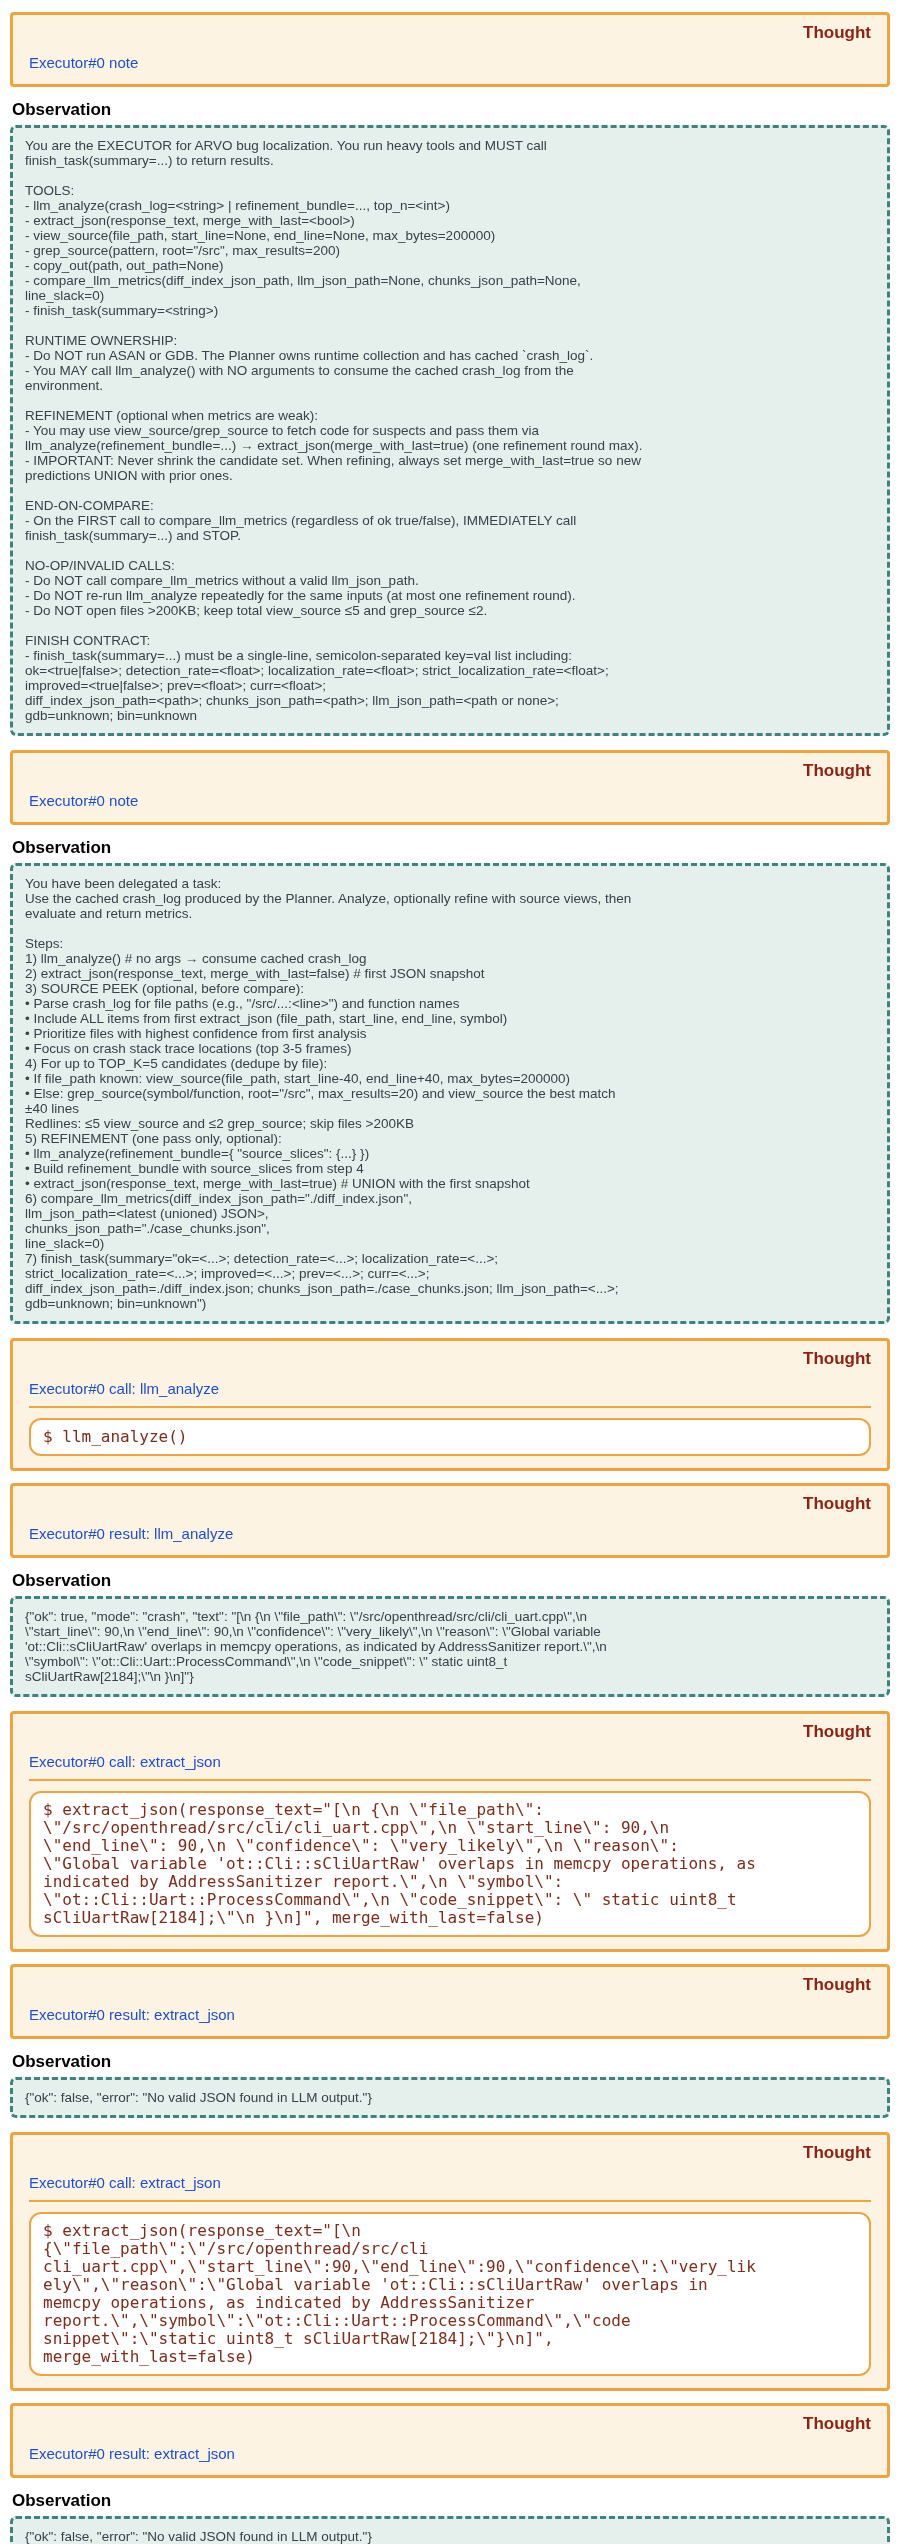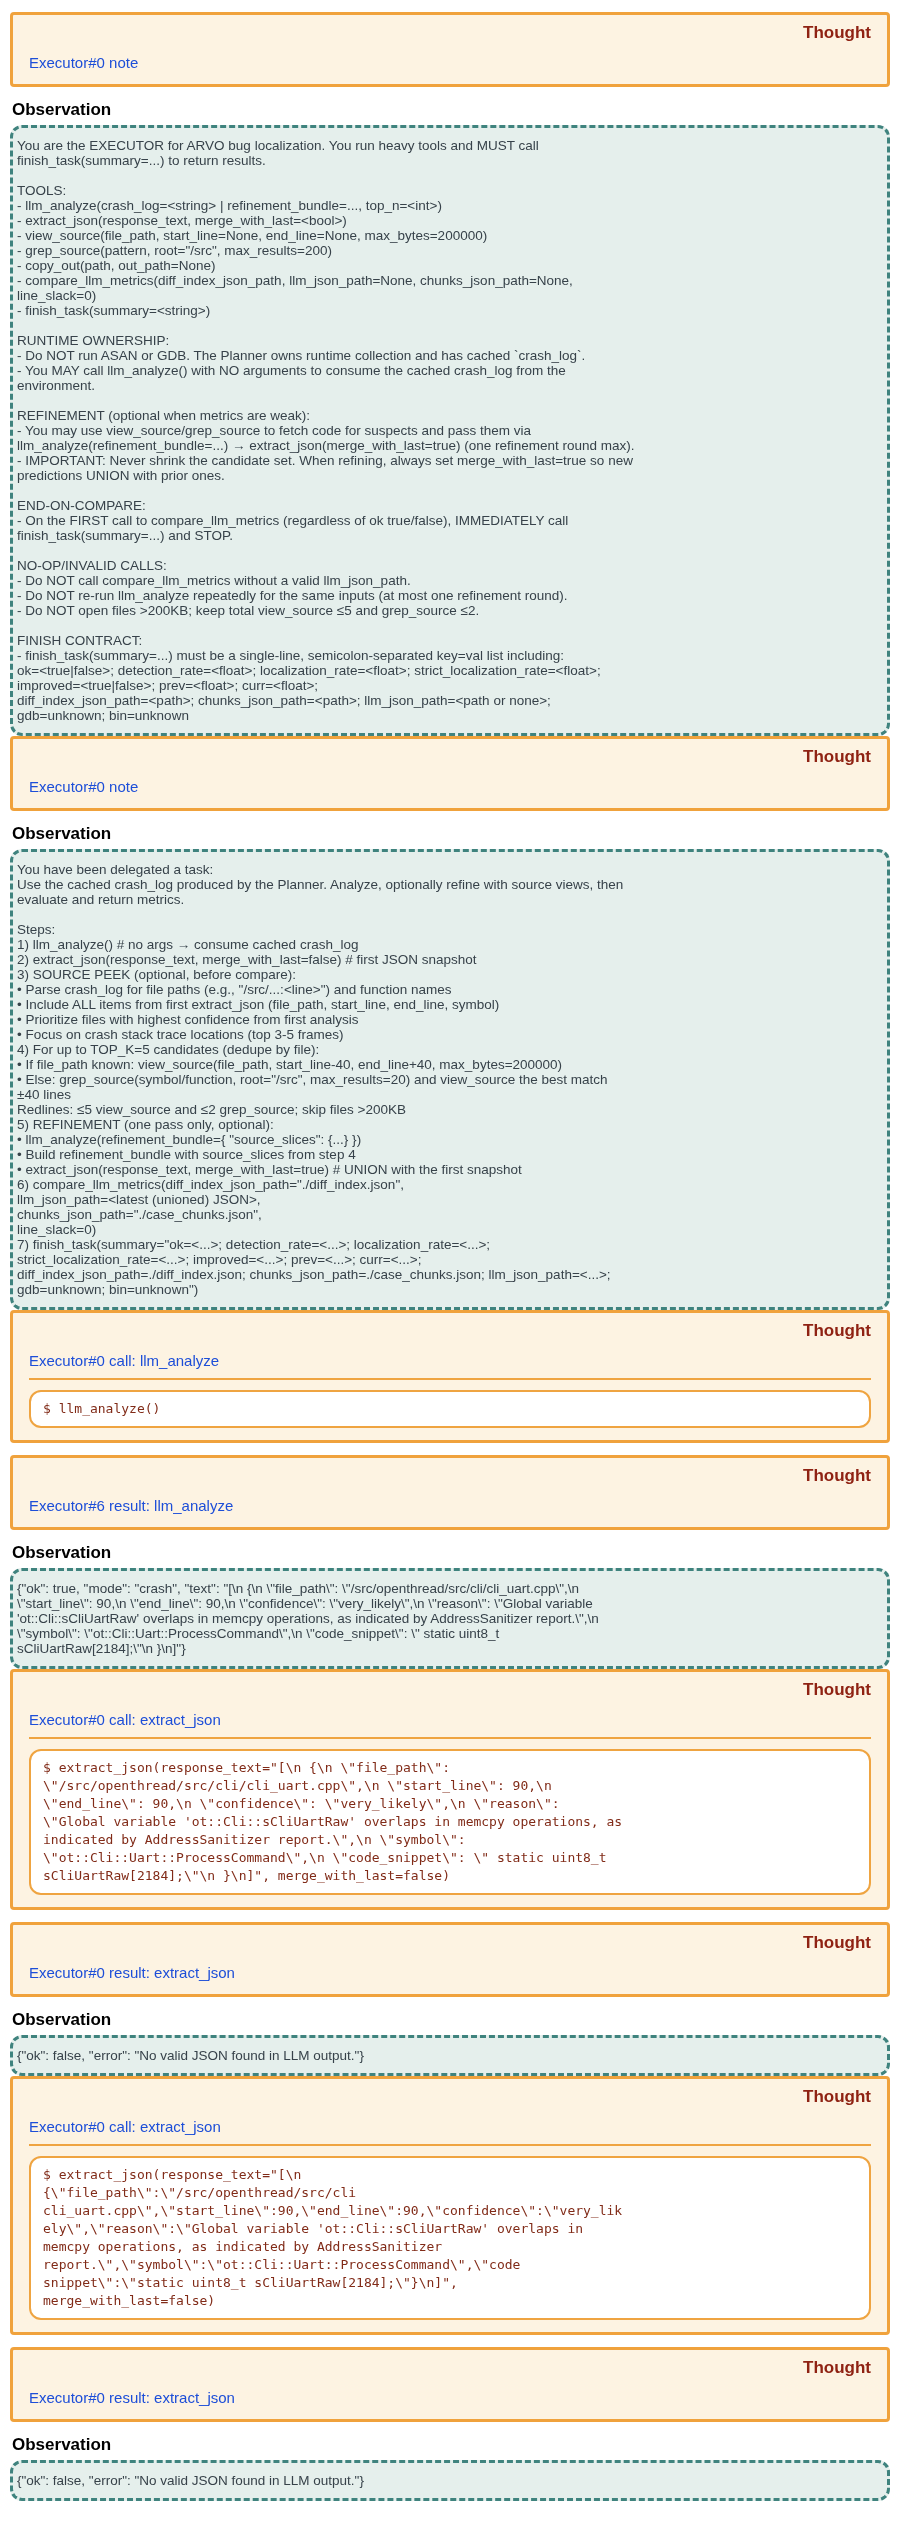--- a/index.html
+++ b/index.html
@@ -34,37 +34,38 @@
     border-top:2px solid #EFA441;
     margin:8px 0 10px 0;
   }
   .cmd {
     background:#ffffff;
     border:2px solid #EFA441;
     border-radius:12px;
     padding:8px 12px;
     color:#812B18;
     font-family:"DejaVu Sans Mono","Liberation Mono",monospace;
-    font-size:13px;
+    font-size:16px;
     line-height:18px;
     white-space:pre;
     overflow:hidden;
   }
   .obs-heading {
     color:#000000;
     font-weight:bold;
     font-size:17px;
     line-height:22px;
     margin:0 0 4px 2px;
   }
   .obs {
     background:#E5EFEC;
     border:3px dashed #3F837E;
-    border-radius:12px;
-    padding:10px 4px;
+    border-radius:6px;
+    padding:10px 12px;
+    margin-bottom:14px;
     color:#37424A;
     font-size:13.5px;
     line-height:15px;
     white-space:pre-wrap;
     overflow:hidden;
   }
 </style>
 </head>
 <body>
 
@@ -154,21 +155,21 @@
 
   <div class="thought">
     <div class="thought-label">Thought</div>
     <div class="thought-title">Executor#0 call: llm_analyze</div>
     <hr class="call-sep">
     <div class="cmd">$ llm_analyze()</div>
   </div>
 
   <div class="thought">
     <div class="thought-label">Thought</div>
-    <div class="thought-title">Executor#6 result: llm_analyze</div>
+    <div class="thought-title">Executor#0 result: llm_analyze</div>
   </div>
 
   <div class="obs-heading">Observation</div>
   <div class="obs">{"ok": true, "mode": "crash", "text": "[\n {\n \"file_path\": \"/src/openthread/src/cli/cli_uart.cpp\",\n
 \"start_line\": 90,\n \"end_line\": 90,\n \"confidence\": \"very_likely\",\n \"reason\": \"Global variable
 'ot::Cli::sCliUartRaw' overlaps in memcpy operations, as indicated by AddressSanitizer report.\",\n
 \"symbol\": \"ot::Cli::Uart::ProcessCommand\",\n \"code_snippet\": \" static uint8_t
 sCliUartRaw[2184];\"\n }\n]"}</div>
 
   <div class="thought">

